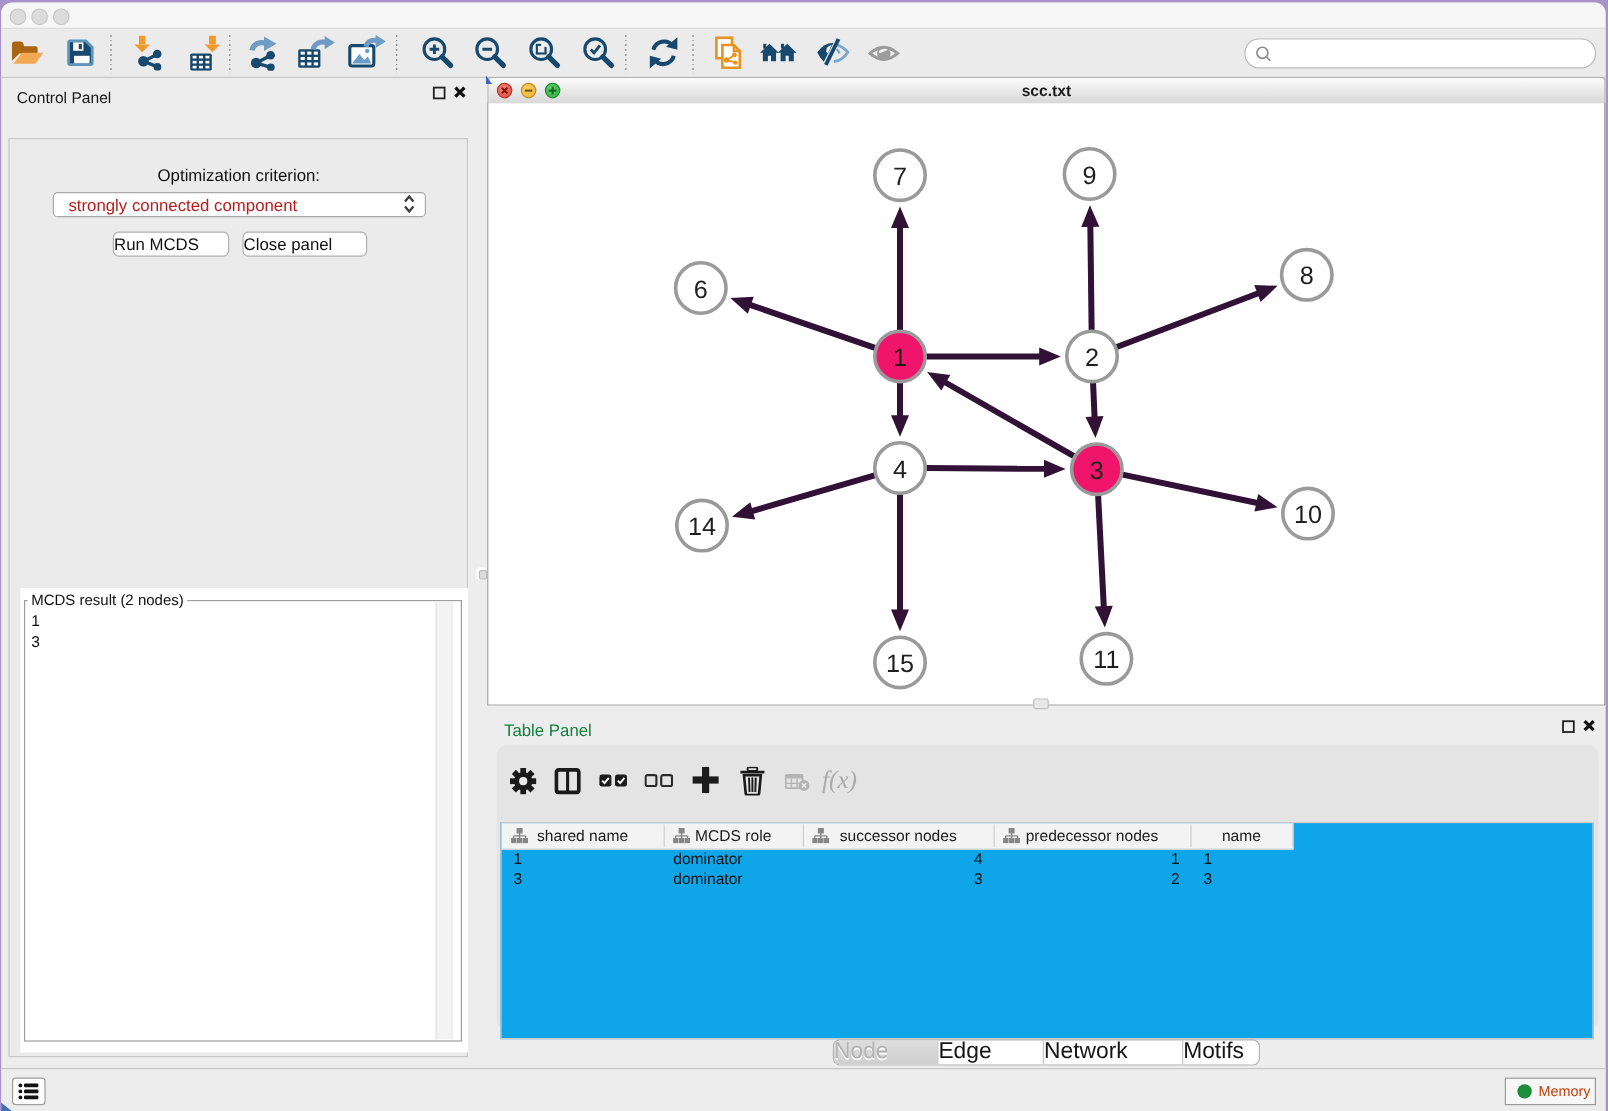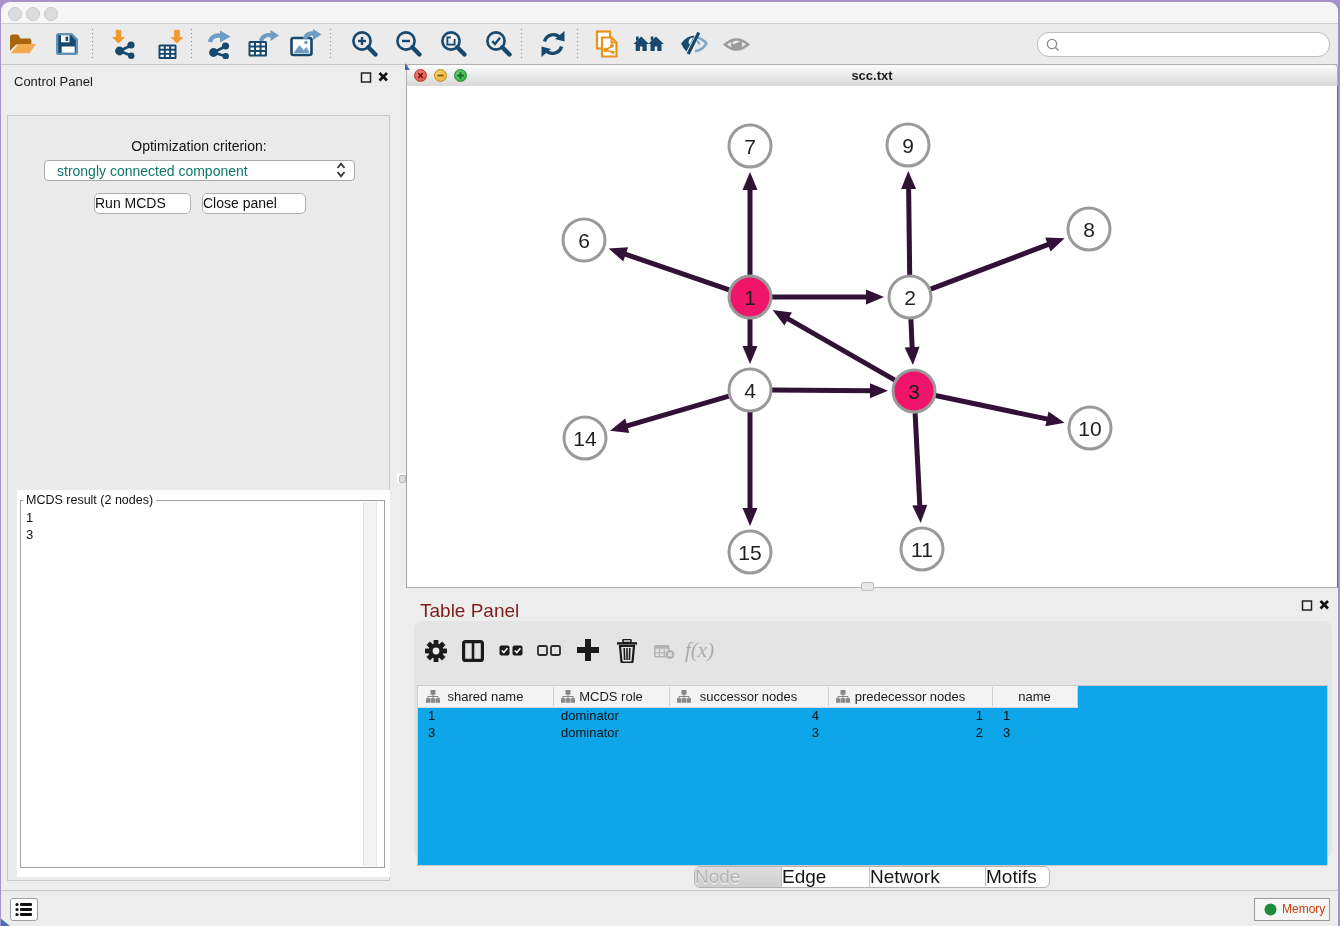--- a/index.html
+++ b/index.html
@@ -17,38 +17,38 @@
 #search{position:absolute;left:1036px;top:8px;width:291px;height:23px;background:#fff;border:1px solid #bdbdbd;border-radius:12px}
 
 #cpheader{position:absolute;left:13px;top:72px;font-size:13px;color:#1a1a1a}
 #cpbody{position:absolute;left:6px;top:113px;width:381px;height:764px;background:#ebebeb;border:1px solid #c9c9c9}
 .tabbar{position:absolute;display:flex;border:1px solid #b4b4b4;border-radius:6px;background:#fff;overflow:hidden;height:19px}
 .tabbar .seg{font-size:13px;color:#1c1c1c;text-align:center;line-height:19px;border-right:1px solid #c4c4c4}
 .tabbar .seg:last-child{border-right:none}
 .tabbar .sel{background:linear-gradient(#dedede,#cecece);color:#b7b7b7;text-shadow:0 1px 0 rgba(255,255,255,.95)}
 #optlabel{position:absolute;left:0;top:136px;width:396px;text-align:center;font-size:14px;color:#111}
 #optselect{position:absolute;left:43px;top:158px;width:309px;height:19px;background:#fff;border:1px solid #a9a9a9;border-radius:4px}
-#optselect span{position:absolute;left:12px;top:2px;font-size:14px;color:#0f766e}
+#optselect span{position:absolute;left:12px;top:2px;font-size:14px;color:#b91c1c}
 .btn{position:absolute;top:191px;height:19px;background:#fff;border:1px solid #b0b0b0;border-radius:5px;font-size:14px;color:#111;line-height:19px}
 #resultbox{position:absolute;left:16px;top:488px;width:373px;height:387px;background:#fff}
 #fieldset{position:absolute;left:3px;top:10px;width:363px;height:366px;border:1px solid #9f9f9f}
 #legend{position:absolute;left:2px;top:-8px;background:#fff;padding:0 3px;font-size:12.5px;color:#111}
 #scrollstrip{position:absolute;right:7px;top:1px;width:12px;height:364px;background:#f3f3f3;border-left:1px solid #e2e2e2;border-right:1px solid #e9e9e9}
 
 #statusbar{position:absolute;left:0;top:888px;width:100%;height:36px;background:#ededed;border-top:1px solid #c6c6c6}
 #listbtn{position:absolute;left:9px;top:7px;width:26px;height:21px;background:#fff;border:1px solid #9e9e9e;border-radius:3px}
 #membtn{position:absolute;left:1253px;top:7px;width:74px;height:21px;background:#f7f7f7;border:1px solid #999;font-size:12px;color:#c2410c}
 
 #netwin{position:absolute;left:405px;top:62px;width:932px;height:524px}
 #nettitle{position:absolute;left:0;top:0;width:930px;height:21px;background:linear-gradient(#fcfcfc,#d8d8d8);border:1px solid #b0b0b0;border-bottom:1px solid #9c9c9c;border-radius:4px 4px 0 0}
 #nettitle .txt{position:absolute;left:0;top:3px;width:100%;text-align:center;font-size:13px;font-weight:bold;color:#1c1c1c}
 .light{position:absolute;top:4px;width:11px;height:11px;border-radius:50%}
 #netcanvas{position:absolute;left:0;top:22px;width:930px;height:501px;background:#fff;border-left:1px solid #a2a2a2;border-right:1px solid #6e6e6e;border-bottom:1px solid #b2b2b2}
 
-#tpheader{position:absolute;left:419px;top:598px;font-size:19px;color:#7f1d1d}
+#tpheader{position:absolute;left:419px;top:598px;font-size:14px;color:#15803d}
 #tpbody{position:absolute;left:413px;top:619px;width:918px;height:237px;background:#e4e4e4;border-radius:8px}
 #ttable{position:absolute;left:416px;top:683px;width:909px;height:179px;background:#0ea5e9;border:1px solid #cbcbcb}
 #thead{position:absolute;left:0;top:0;width:660px;height:21px;background:#f3f3f3;border-bottom:1px solid #d9d9d9}
 .hsep{position:absolute;top:1px;height:19px;width:0;border-left:1px solid #cfcfcf}
 .hlabel{position:absolute;top:3px;font-size:13px;color:#1b1b1b}
 .cell{position:absolute;font-size:13px;color:#111}
 .tabbar2{position:absolute;display:flex;border:1px solid #b4b4b4;border-radius:6px;background:#fff;overflow:hidden;height:20px}
 .tabbar2 .seg{font-size:19px;color:#161616;text-align:left;line-height:20px;border-right:1px solid #c4c4c4}
 .tabbar2 .seg:last-child{border-right:none}
 .tabbar2 .sel{background:linear-gradient(#dedede,#cecece);color:#b3b3b3;text-shadow:0 1px 0 rgba(255,255,255,.95)}

